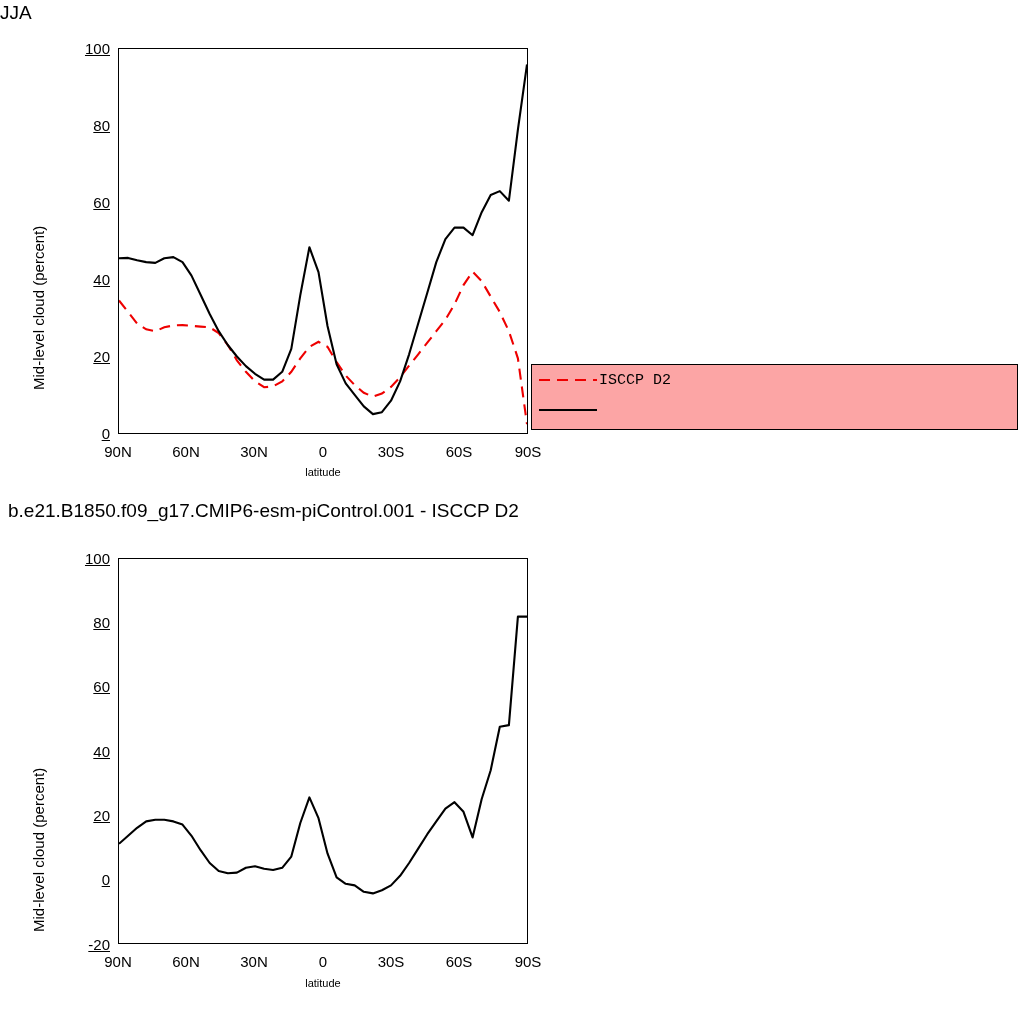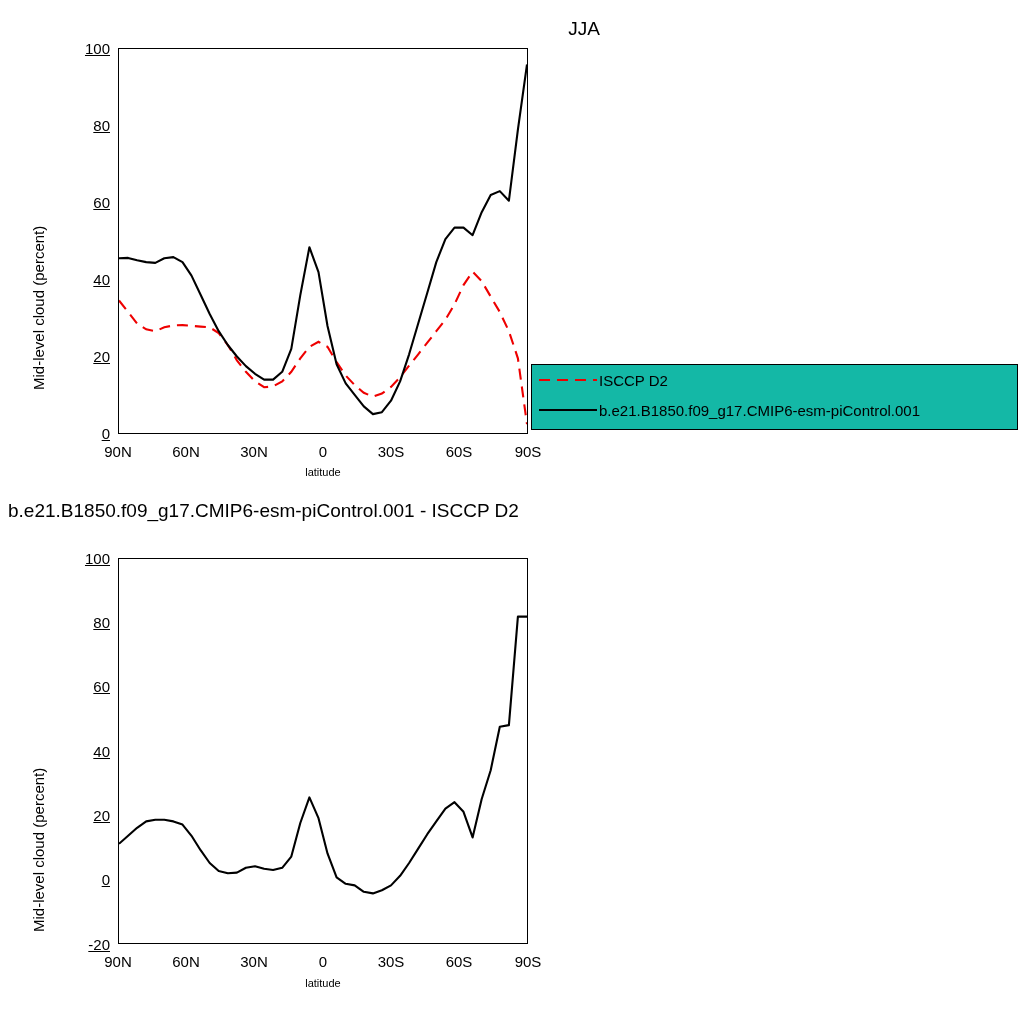--- a/index.html
+++ b/index.html
@@ -26,23 +26,22 @@
   .plot-title {
     position: absolute;
     font-size: 19px;
     text-align: center;
     white-space: nowrap;
   }
   #title-jja {
     left: 0;
     top: 2px;
     width: 600px;
-    text-align: right;
+    text-align: left;
     font-size: 19px;
-    margin-top: 16px;
   }
   #title-diff {
     left: 8px;
     top: 0px;
     font-size: 19px;
     text-align: right;
     white-space: nowrap;
   }
 
   .frame {
@@ -69,22 +68,23 @@
     white-space: nowrap;
   }
   .ytick-label {
     text-align: right;
     text-decoration: underline;
   }
   svg { display: block; }
   .legend-box {
     position: absolute;
     border: 1.1px solid #000;
-    background: #14b8a6;
+    background: #fca5a5;
     box-sizing: border-box;
+    font-family: Liberation Mono, monospace;
   }
   .legend-row {
     display: flex;
     align-items: center;
     height: 30px;
     padding-left: 6px;
   }
   .legend-line {
     width: 60px;
     height: 14px;
@@ -139,21 +139,20 @@
           </svg>
       </span>
       <span class="legend-text">ISCCP D2</span>
     </div>
     <div class="legend-row">
       <span class="legend-line">
         <svg width="60" height="14" viewBox="0 0 60 14">
             <line x1="1" y1="7" x2="59" y2="7" stroke="#000000" stroke-width="2.1"></line>
           </svg>
       </span>
-      <span class="legend-text">b.e21.B1850.f09_g17.CMIP6-esm-piControl.001</span>
     </div>
   </div>
 </div>
 
 <div class="panel" id="panel-bottom">
 
   <div class="plot-title" id="title-diff">b.e21.B1850.f09_g17.CMIP6-esm-piControl.001 - ISCCP D2</div>
 
   <div class="ylabel" style="left: 30px; top: 432px;">Mid-level cloud (percent)</div>
 

